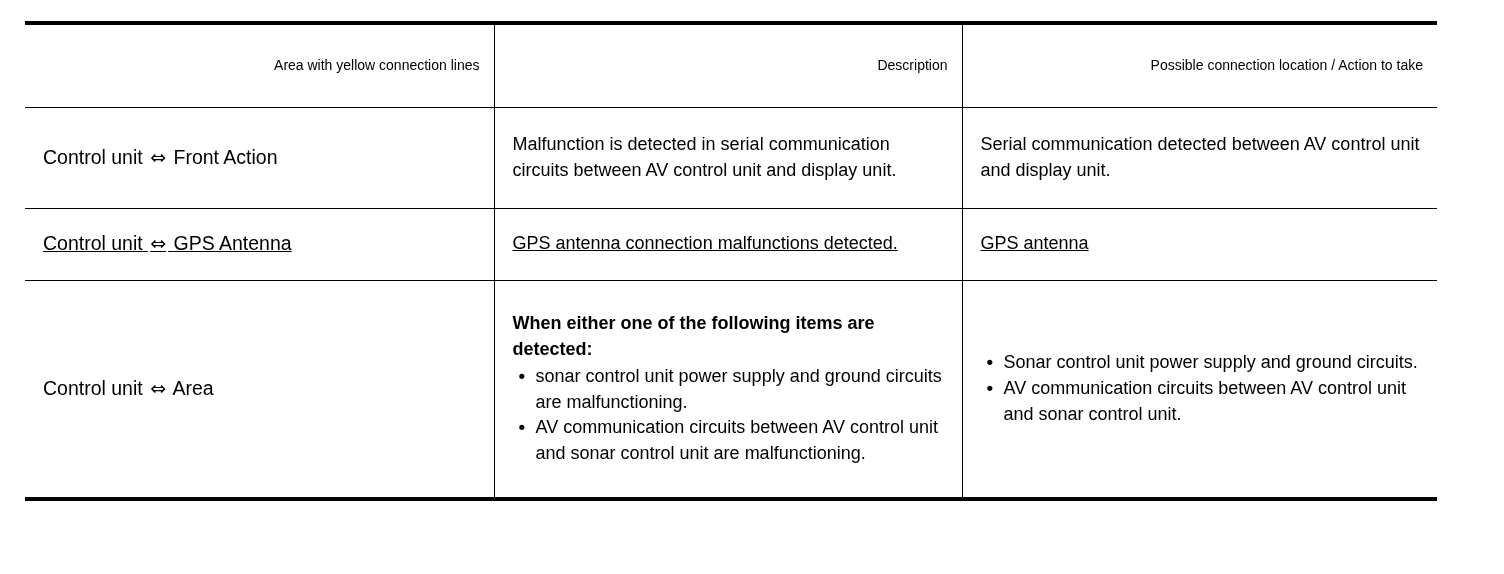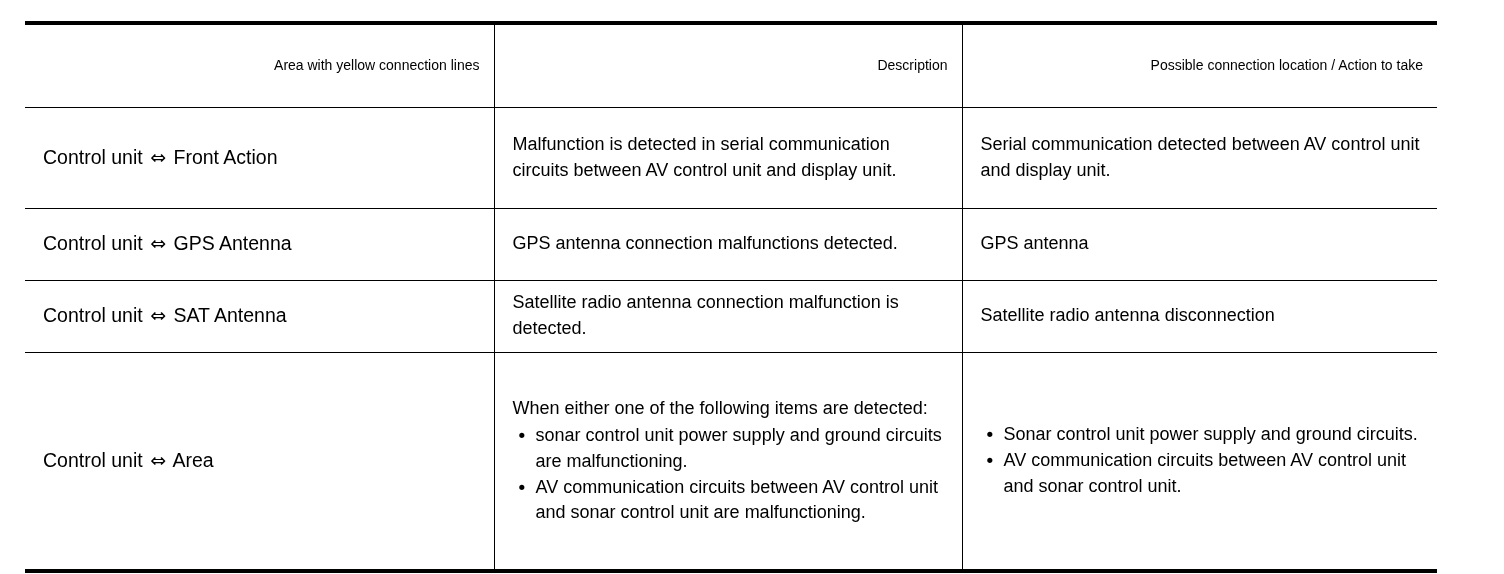--- a/index.html
+++ b/index.html
@@ -82,20 +82,21 @@
   }
 
   .arrow {
     padding: 0 2px;
     font-family: "DejaVu Sans", sans-serif;
     font-size: 19px;
   }
 
   .intro {
     margin: 0 0 2px 0;
+    font-weight: bold;
   }
 
   ul.bullets {
     list-style: none;
     margin: 0;
     padding: 0;
   }
   ul.bullets li {
     position: relative;
     padding-left: 23px;
@@ -103,21 +104,21 @@
   }
   ul.bullets li .dot {
     position: absolute;
     left: 4px;
     top: 0;
     font-family: "DejaVu Sans", sans-serif;
   }
 
   .rowH  { height: 84px; }
   .row1  { height: 101px; }
-  .row2  { height: 72px; }
+  .row2  { height: 72px; text-decoration: underline; }
   .row3  { height: 72px; }
   .row4  { height: 219px; }
 
   td.top { vertical-align: top; }
 </style>
 </head>
 <body>
 
 <div class="page">
   <div class="table-wrap">
@@ -167,35 +168,20 @@
             </div>
           </td>
           <td class="top">
             <div class="cell">GPS antenna connection malfunctions detected.</div>
           </td>
           <td>
             <div class="cell">GPS antenna</div>
           </td>
         </tr>
 
-        <tr class="row3">
-          <td>
-            <div class="row-label">
-              <span>Control unit</span>
-              <span class="arrow">⇔</span>
-              <span>SAT Antenna</span>
-            </div>
-          </td>
-          <td class="top">
-            <div class="cell">Satellite radio antenna connection malfunction is detected.</div>
-          </td>
-          <td>
-            <div class="cell">Satellite radio antenna disconnection</div>
-          </td>
-        </tr>
 
         <tr class="row4">
           <td>
             <div class="row-label">
               <span>Control unit</span>
               <span class="arrow">⇔</span>
               <span>Area</span>
             </div>
           </td>
           <td class="top">

